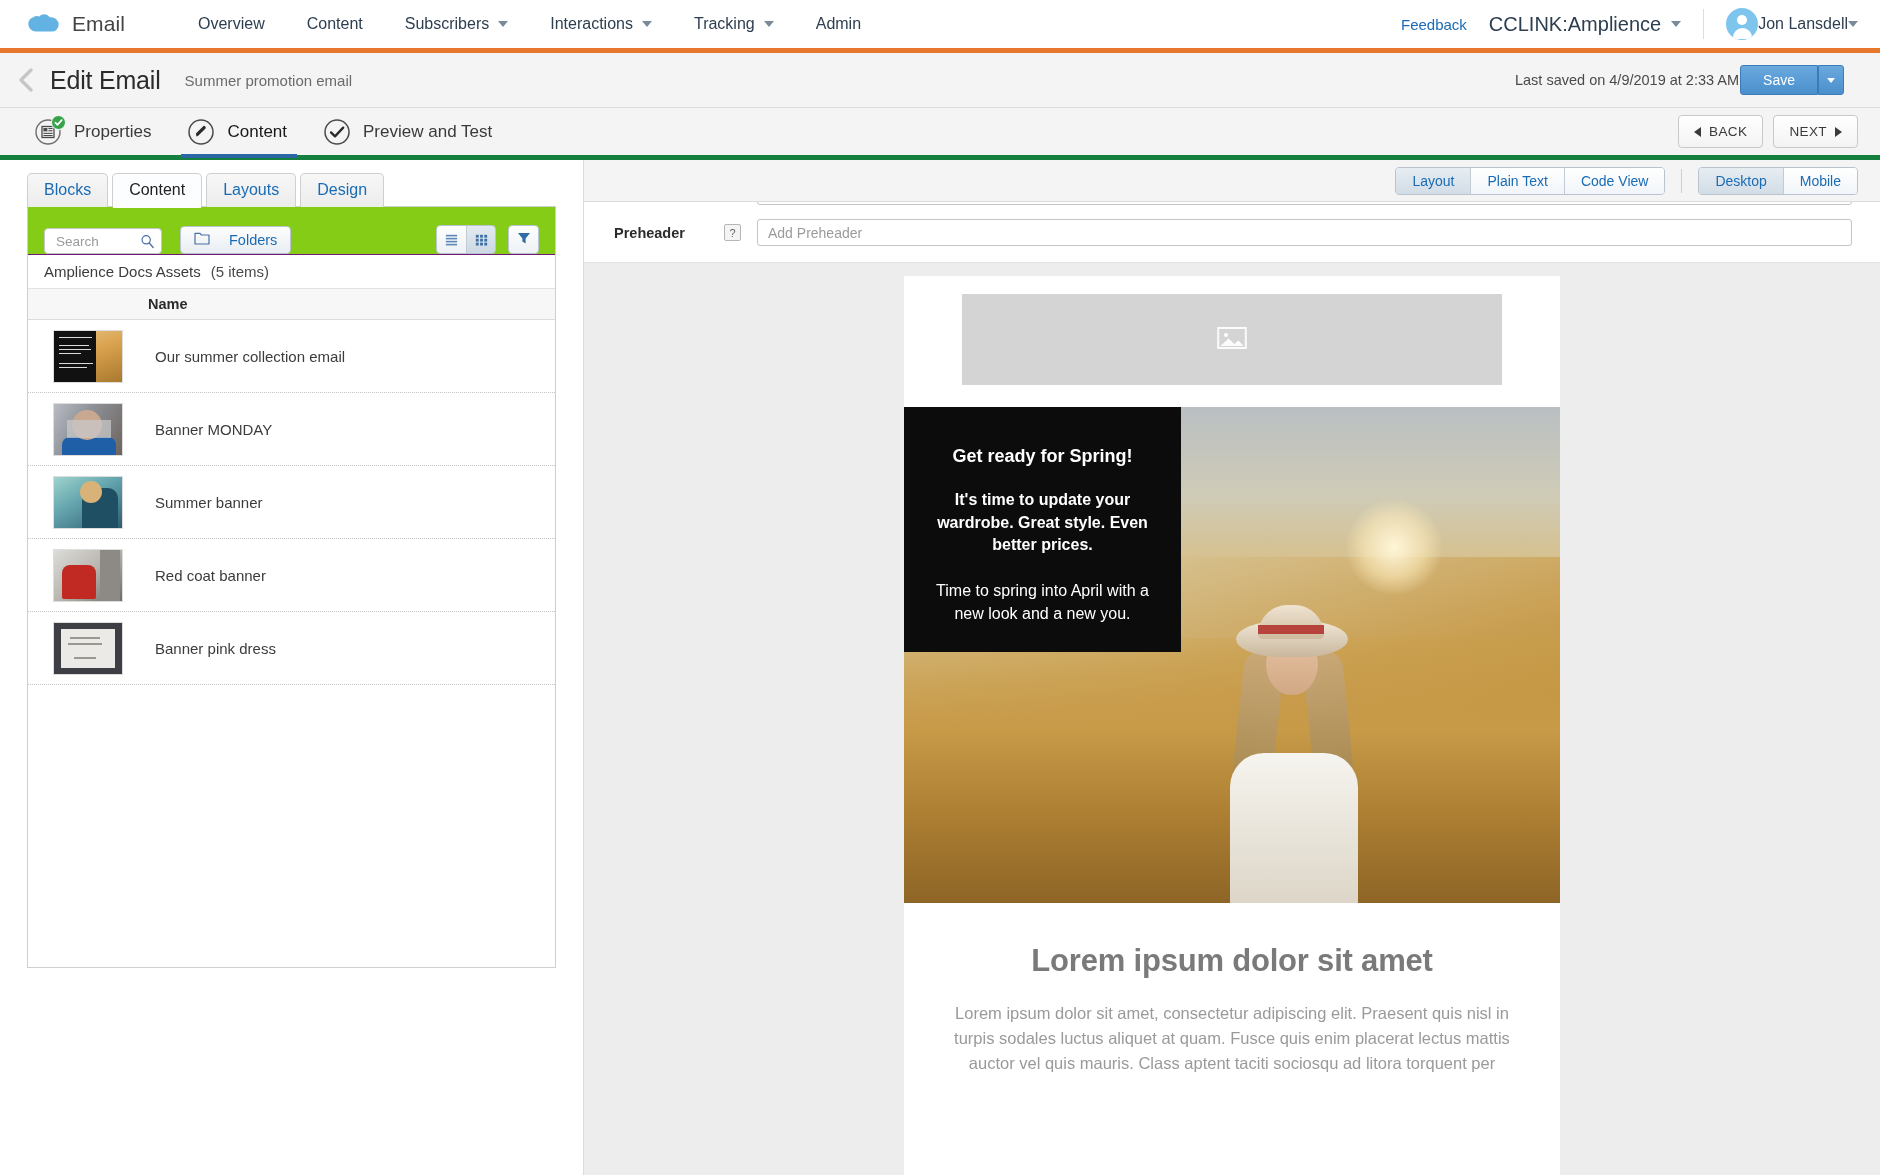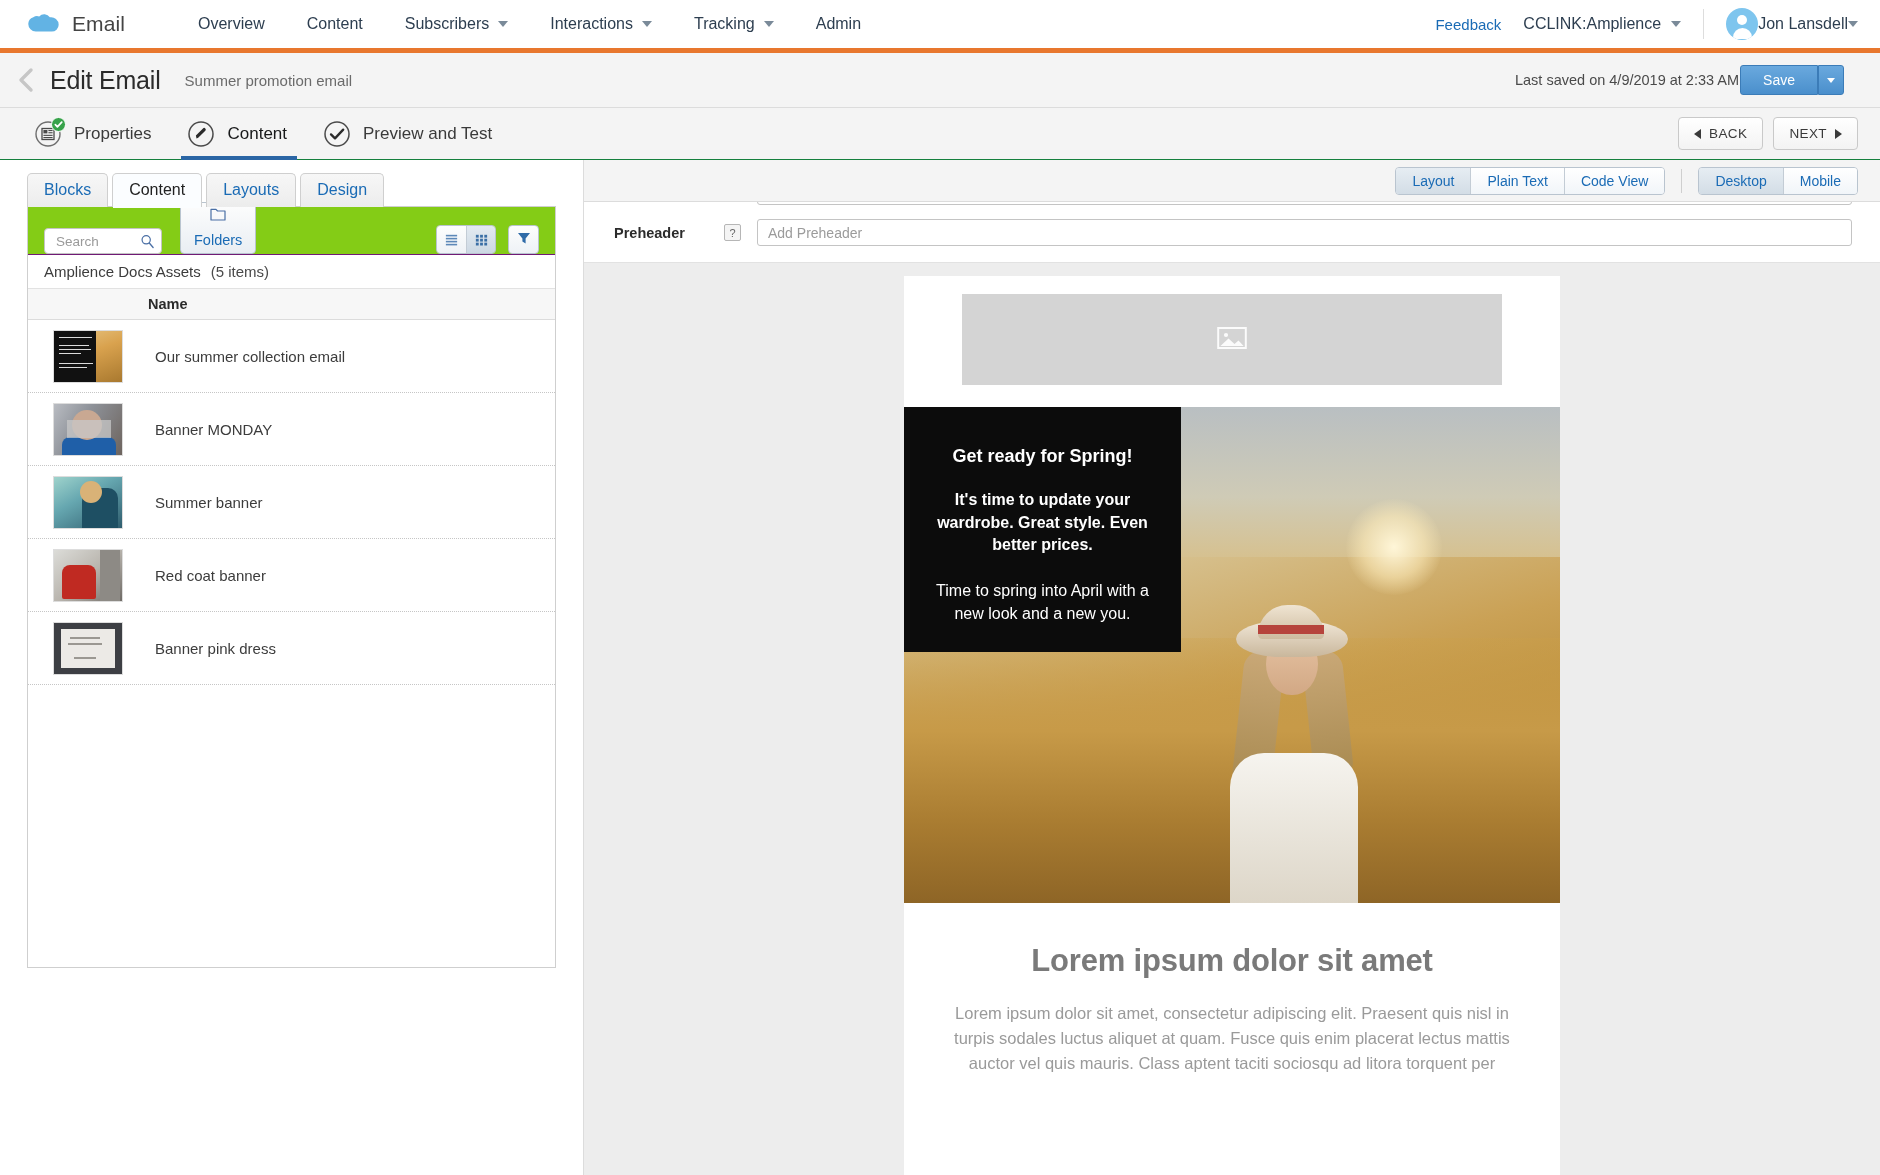--- a/index.html
+++ b/index.html
@@ -34,21 +34,21 @@
   .caret-down {
     width: 0; height: 0; border-left: 5.5px solid transparent;
     border-right: 5.5px solid transparent; border-top: 6.5px solid #7a8a99;
     display:inline-block;
   }
   .nav-right {
     margin-left: auto; display: flex; align-items: center; height: 48px;
   }
   .feedback-link { font-size: 15px; color: #1a6bb5; cursor: pointer; margin-right: 22px; }
   .account-select {
-    font-size: 16px; color: #2d3e50; display: flex; align-items: center; gap: 10px;
+    font-size: 20px; color: #2d3e50; display: flex; align-items: center; gap: 10px;
     padding-right: 22px; border-right: 1px solid #ddd; height: 30px; cursor: pointer;
   }
   .user-chip { display: flex; align-items: center; gap: 0; padding-left: 22px; cursor: pointer; }
   .avatar {
     width: 32px; height: 32px; border-radius: 50%; background: #7ec5ee;
     display: flex; align-items: flex-end; justify-content: center; overflow: hidden;
   }
   .avatar .head { width: 10px; height: 10px; border-radius: 50%; background: #fff; position: relative; top: -12px; }
   .avatar .body { width: 19px; height: 10px; border-radius: 10px 10px 0 0; background: #fff; position: absolute; margin-bottom: 0; }
   .avatar-inner { position: relative; width: 32px; height: 32px; }
@@ -83,21 +83,21 @@
     border-radius: 0 3px 3px 0; width: 26px; display: flex;
     align-items: center; justify-content: center; cursor: pointer;
   }
   .savebtn-arrow i {
     width: 0; height: 0; border-left: 4.5px solid transparent;
     border-right: 4.5px solid transparent; border-top: 5.5px solid #fff;
   }
 
   
   .stepbar {
-    height: 52px; background: #f4f4f4; border-bottom: 1px solid #15803d;
+    height: 52px; background: #f4f4f4; border-bottom: 5px solid #15803d;
     display: flex; align-items: center; padding: 0 22px 0 22px; position: relative;
   }
   .steps { display: flex; align-items: center; height: 52px; }
   .step {
     display: flex; align-items: center; gap: 12px; height: 52px;
     padding: 0 24px 0 12px; cursor: pointer; position: relative; color: #3a3a3a;
   }
   .step-label { font-size: 17px; }
   .step.active { color: #18191a; }
   .step.active::after {
@@ -147,22 +147,22 @@
     background: #fff; display: flex; align-items: center; padding: 0 6px 0 9px;
   }
   .search-box input {
     border: none; outline: none; font-size: 13.5px; color: #333; width: 100%;
     font-family: "Liberation Sans", sans-serif; background: transparent;
   }
   .search-box input::placeholder { color: #9a9a9a; }
   .magnifier { width: 15px; height: 15px; flex: none; }
   .folders-btn {
     background: linear-gradient(to bottom,#fdfdfd,#e9eef3); border: 1px solid #b9c4cf;
-    border-radius: 4px; padding: 5px 13px; display: flex; align-items: center; gap: 8px;
-    font-size: 14.5px; color: #1a6bb5; cursor: pointer; flex-direction: column;
+    border-radius: 4px; padding: 5px 13px; display: flex; align-items: center; gap: 19px;
+    font-size: 14.5px; color: #1a6bb5; cursor: pointer;
   }
   .toolbar-right { margin-left: auto; display: flex; align-items: center; gap: 12px; }
   .seg-group { display: flex; border: 1px solid #b9c4cf; border-radius: 4px; overflow: hidden; }
   .seg-btn {
     width: 29px; height: 27px; display: flex; align-items: center; justify-content: center;
     background: linear-gradient(to bottom,#fdfdfd,#eef2f6); cursor: pointer;
   }
   .seg-btn + .seg-btn { border-left: 1px solid #c3ccd5; }
   .seg-btn.on { background: linear-gradient(to bottom,#e3eaf1,#ccd8e3); }
   .icon-btn {

